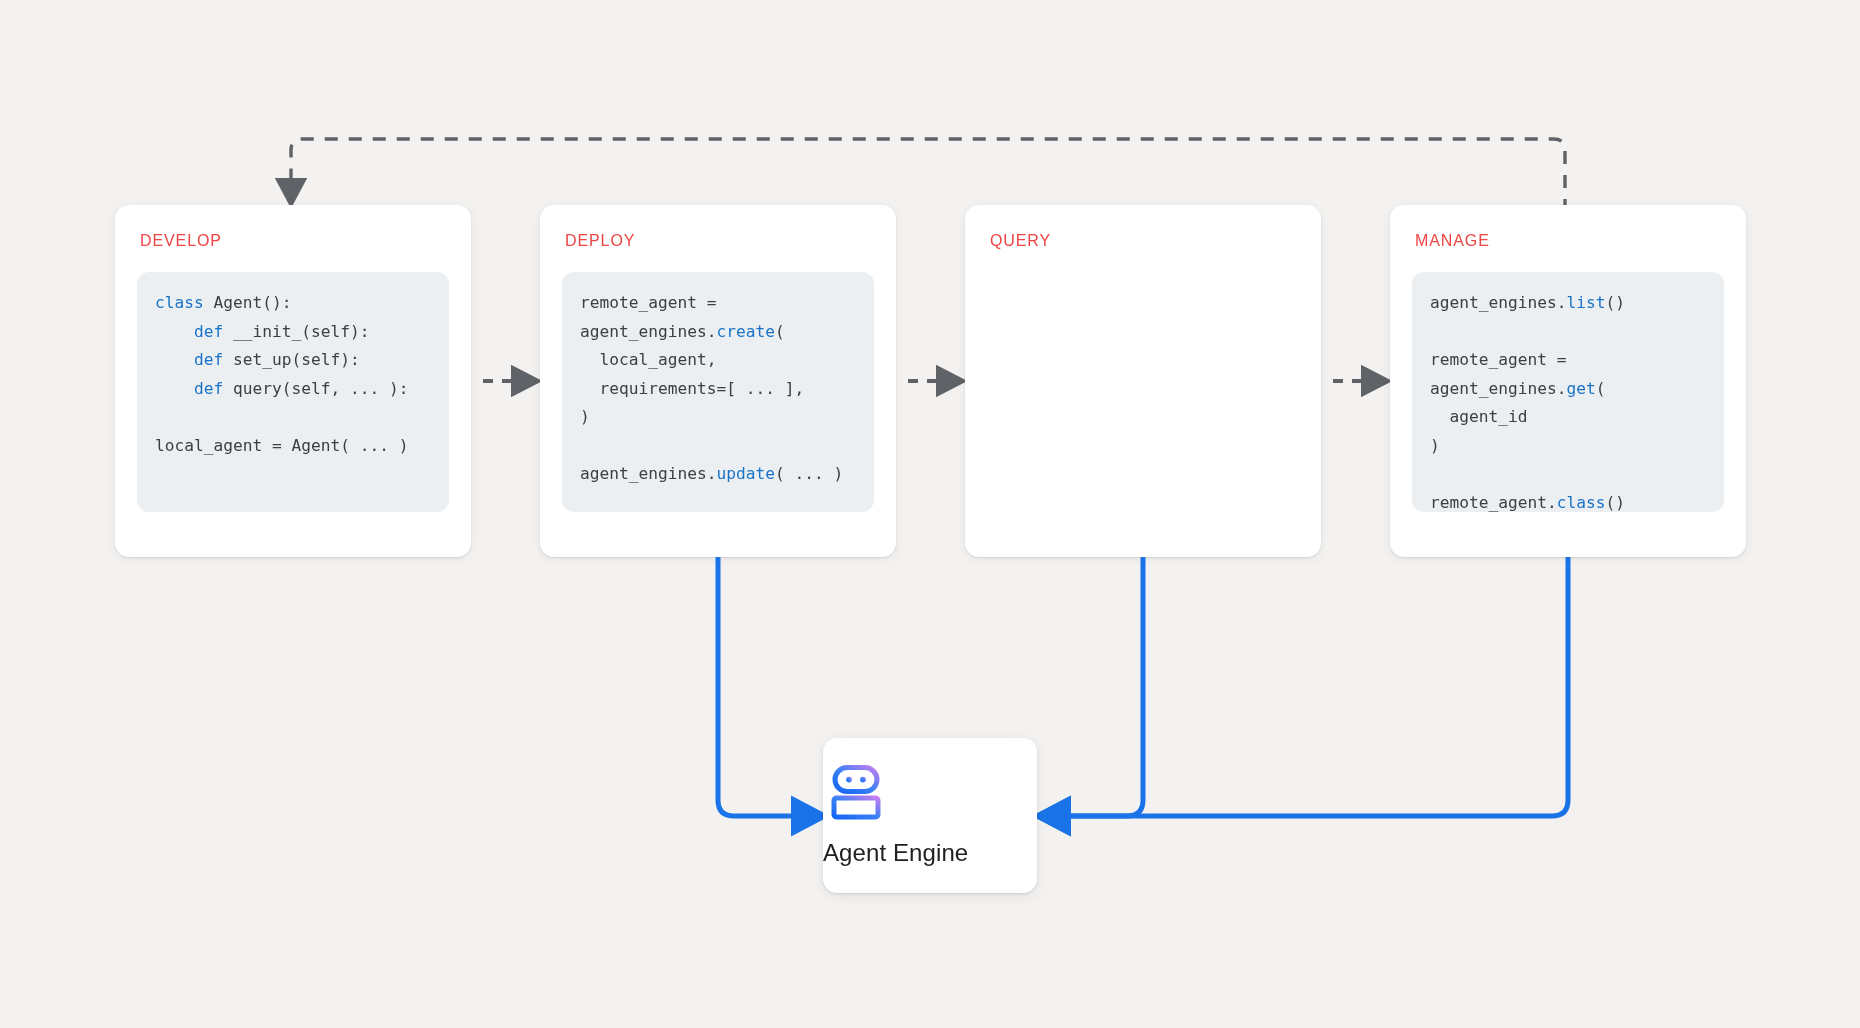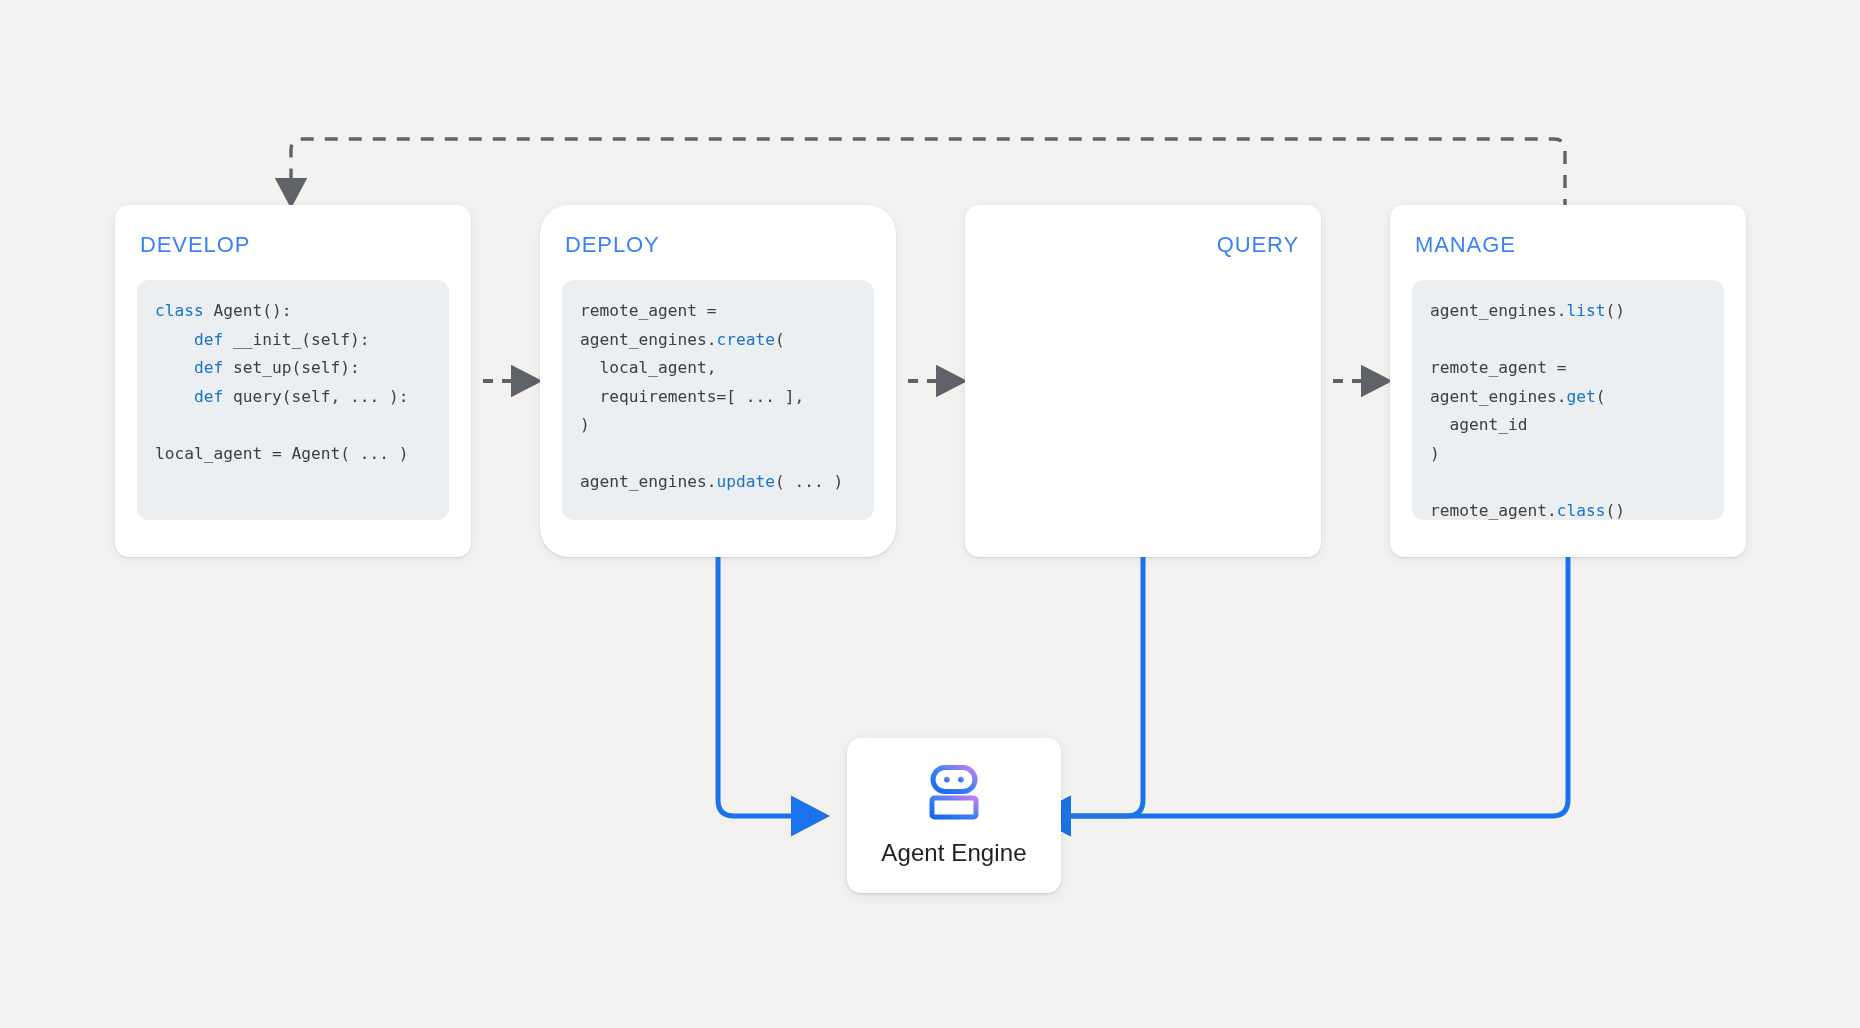--- a/index.html
+++ b/index.html
@@ -36,28 +36,28 @@
     width: 356px;
     height: 352px;
     background: #ffffff;
     border-radius: 14px;
     box-shadow: 0 1px 2px rgba(60,60,60,.13), 0 2px 10px rgba(60,60,60,.07);
     z-index: 2;
     box-sizing: border-box;
     padding: 22px 22px 0 22px;
   }
   #card-0 { left: 115px; top: 205px; }
-  #card-1 { left: 540px; top: 205px; border-radius: 29px; }
-  #card-2 { left: 965px; top: 205px; text-align: right; }
+  #card-1 { left: 540px; top: 205px; }
+  #card-2 { left: 965px; top: 205px; }
   #card-3 { left: 1390px; top: 205px; }
 
   .card-title {
-    font-size: 22px;
+    font-size: 16px;
     letter-spacing: .9px;
-    color: #3b82f6;
+    color: #ef4444;
     font-weight: 500;
     margin: 5px 0 0 3px;
   }
 
   .code-box {
     margin-top: 22px;
     background: #eceff1;
     border-radius: 12px;
     padding: 17px 16px 17px 18px;
     box-sizing: border-box;
@@ -115,24 +115,23 @@
     left: 823px;
     top: 738px;
     width: 214px;
     height: 155px;
     background: #ffffff;
     border-radius: 14px;
     box-shadow: 0 1px 2px rgba(60,60,60,.14), 0 3px 12px rgba(60,60,60,.09);
     z-index: 4;
     display: flex;
     flex-direction: column;
-    align-items: center;
+    align-items: flex-start;
     justify-content: center;
     gap: 12px;
-    margin-left: 24px;
   }
   #agent-engine .ae-label {
     font-size: 24px;
     color: #202124;
     letter-spacing: .1px;
   }
 </style>
 </head>
 <body>
 

